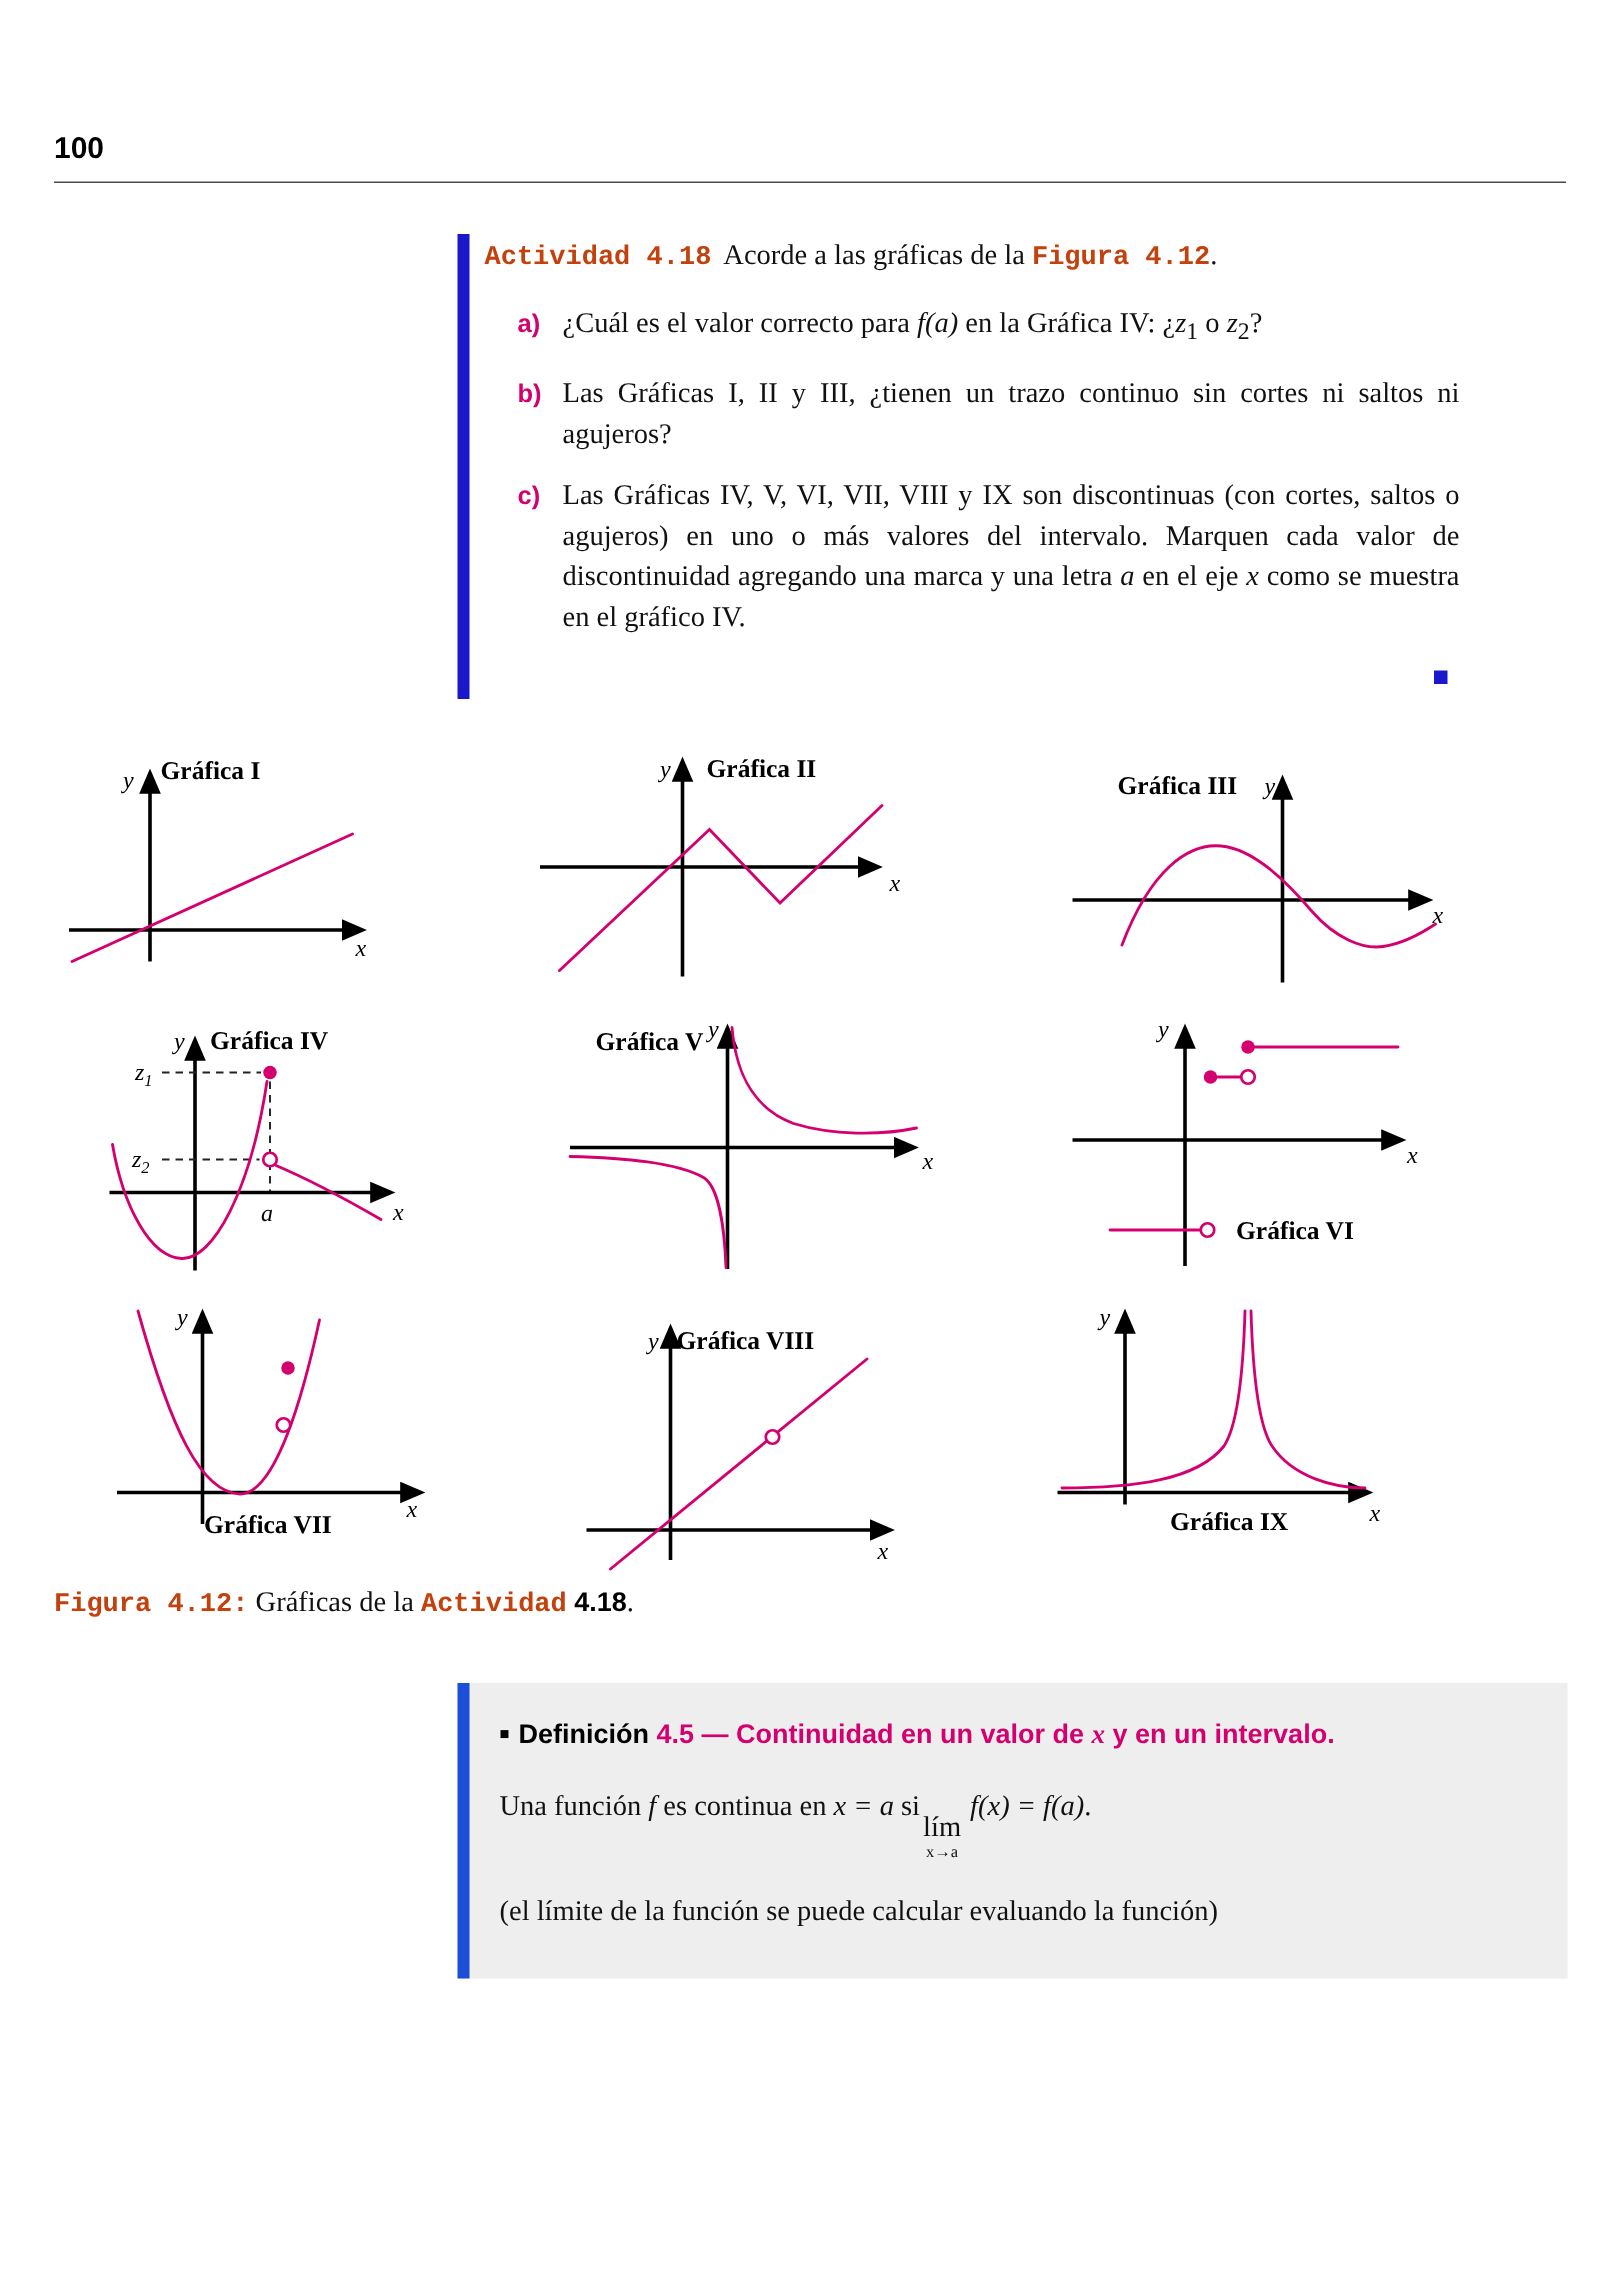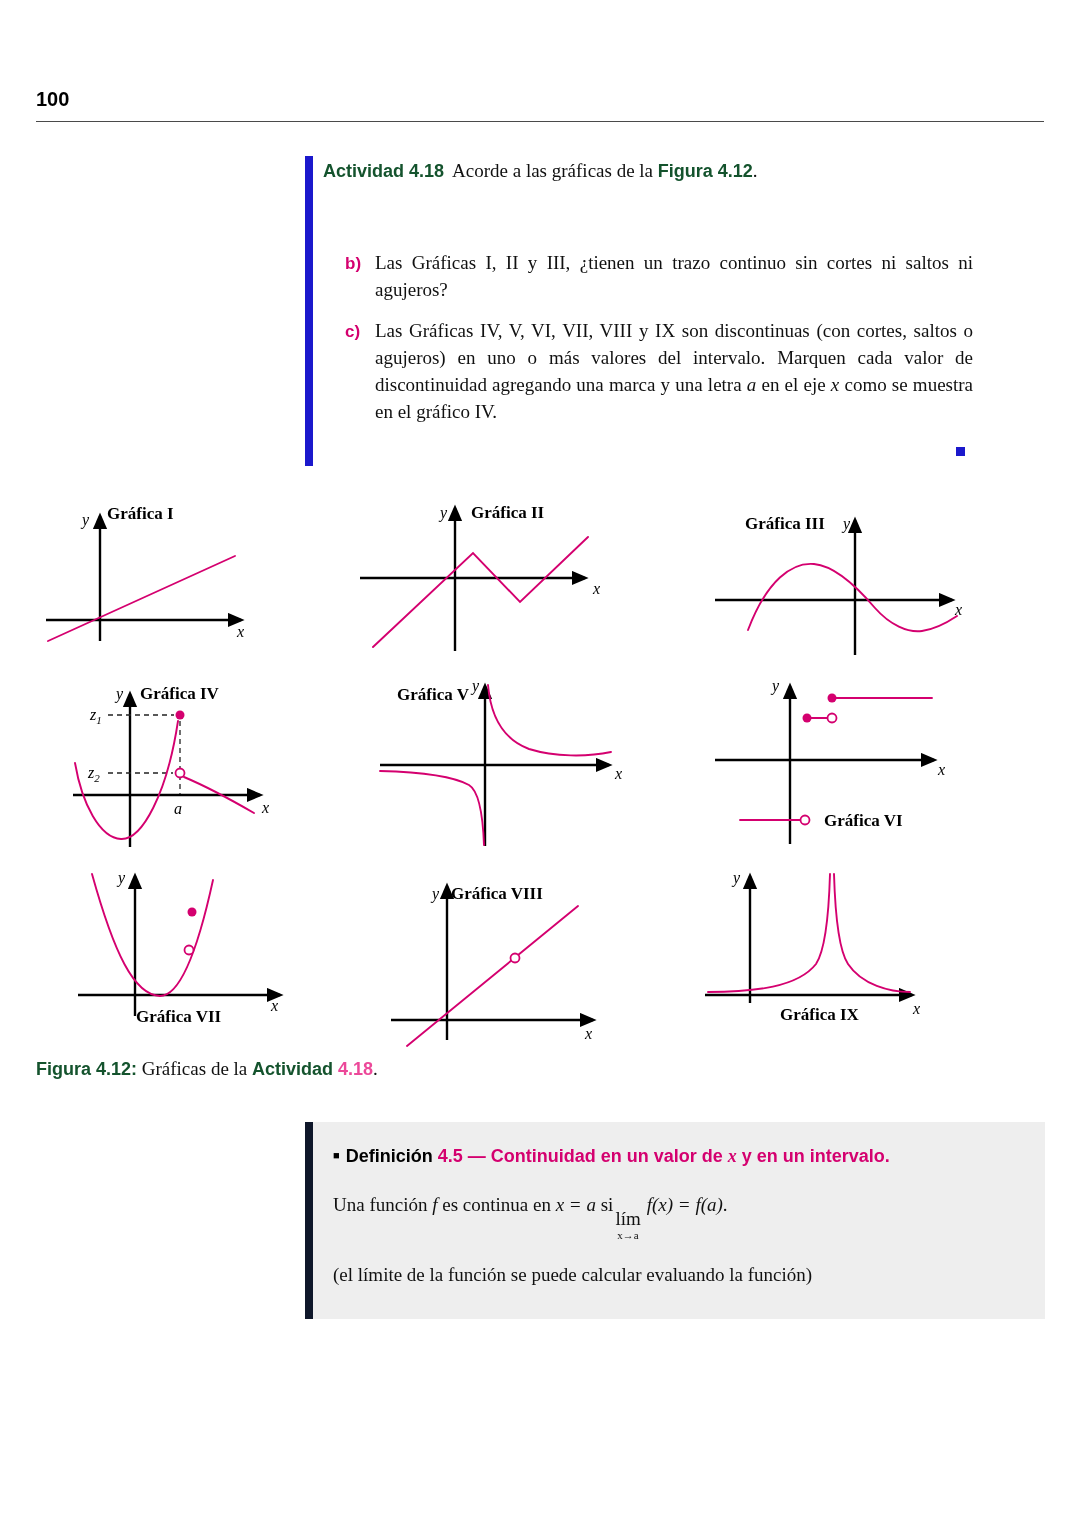--- a/index.html
+++ b/index.html
@@ -11,22 +11,22 @@
 
   
   .page-number {
     position:absolute; left:36px; top:88px;
     font-family:"Liberation Sans", sans-serif; font-weight:bold; font-size:20px; color:#000;
   }
   .top-rule { position:absolute; left:36px; top:121px; width:1008px; border-top:1.5px solid #4a4a4a; }
 
   
   .accent-bar { position:absolute; width:8px; background:#1b18cc; }
-  .accent { font-family:Liberation Sans, sans-serif; font-weight:bold; color:#14532d; }
-  .bold-sans { font-family:"Liberation Sans", sans-serif; font-weight:bold; color:#ec4899; }
+  .accent { font-family:Liberation Mono, monospace; font-weight:bold; color:#c2410c; }
+  .bold-sans { font-family:"Liberation Sans", sans-serif; font-weight:bold; color:#000000; }
   .act-title { position:absolute; left:323px; top:160px; width:660px; margin:0; font-size:19px; }
   .act-title .accent { font-size:18px; }
   .act-intro { margin-left:8px; }
   .item {
     position:absolute; width:628px; font-size:19px; line-height:1.42;
     padding-left:30px; text-indent:-30px; text-align:justify; margin:0;
   }
   .ilabel {
     display:inline-block; width:30px; text-indent:0;
     font-family:"Liberation Sans", sans-serif; font-weight:bold; color:#d4006f; font-size:17px;
@@ -45,21 +45,21 @@
   .gsub  { font-size:11px; }
 
   
   .caption { position:absolute; left:36px; top:1058px; margin:0; font-size:19px; }
   .caption .accent { font-size:18px; }
   .caption .bold-sans { font-size:18px; }
 
   
   .defbox {
     position:absolute; left:305px; top:1122px; width:740px;
-    background:#eeeeee; border-left:8px solid #0f172a;
+    background:#eeeeee; border-left:8px solid #1d4ed8;
     padding:24px 28px 30px 20px;
   }
   .def-title { margin:0 0 24px 0; font-family:"Liberation Sans", sans-serif; font-weight:bold; font-size:18px; color:#000; }
   .def-bullet { font-size:11px; vertical-align:3px; margin-right:6px; }
   .def-accent { color:#d4006f; }
   .def-accent i { font-family:"Liberation Serif", serif; }
   .def-p { margin:20px 0 0 0; font-size:19px; line-height:1.45; color:#111; }
   .lim { display:inline-flex; flex-direction:column; align-items:center; vertical-align:-14px; line-height:1; margin:0 6px 0 2px;text-align:center; }
   .lim .top { font-size:19px; font-style:normal; }
   .lim .bot { font-size:11px; margin-top:2px; }
@@ -77,20 +77,21 @@
     </defs>
   </svg>
 
   <div class="page-number">100</div>
   <div class="top-rule"></div>
 
   <div class="accent-bar" style="left:305px; top:156px; height:310px;"></div>
 
   <p class="act-title"><span class="accent">Actividad 4.18</span><span class="act-intro">Acorde a las gráficas de la </span><span class="accent">Figura 4.12</span><span>.</span></p>
 
+  <div class="item" style="left:345px; top:203px;"><span class="ilabel">a)</span><span>¿Cuál es el valor correcto para </span><i>f(a)</i><span> en la Gráfica IV: ¿</span><i>z</i><sub>1</sub><span> o </span><i>z</i><sub>2</sub><span>?</span></div>
 
   <div class="item" style="left:345px; top:318px;"><span class="ilabel">c)</span><span>Las Gráficas IV, V, VI, VII, VIII y IX son discontinuas (con cortes, saltos o agujeros) en uno o más valores del intervalo. Marquen cada valor de discontinuidad agregando una marca y una letra </span><i>a</i><span> en el eje </span><i>x</i><span> como se muestra en el gráfico IV.</span></div>
 
   <div class="item" style="left:345px; top:250px;"><span class="ilabel">b)</span><span>Las Gráficas I, II y III, ¿tienen un trazo continuo sin cortes ni saltos ni agujeros?</span></div>
 
   <div class="end-marker"></div>
 
   <svg class="graph" style="left:38px; top:500px;" width="225" height="160">
     <line class="axis" x1="8" y1="120" x2="203" y2="120" marker-end="url(#ah)"></line>
     <line class="axis" x1="62" y1="141" x2="62" y2="16" marker-end="url(#ah)"></line>

